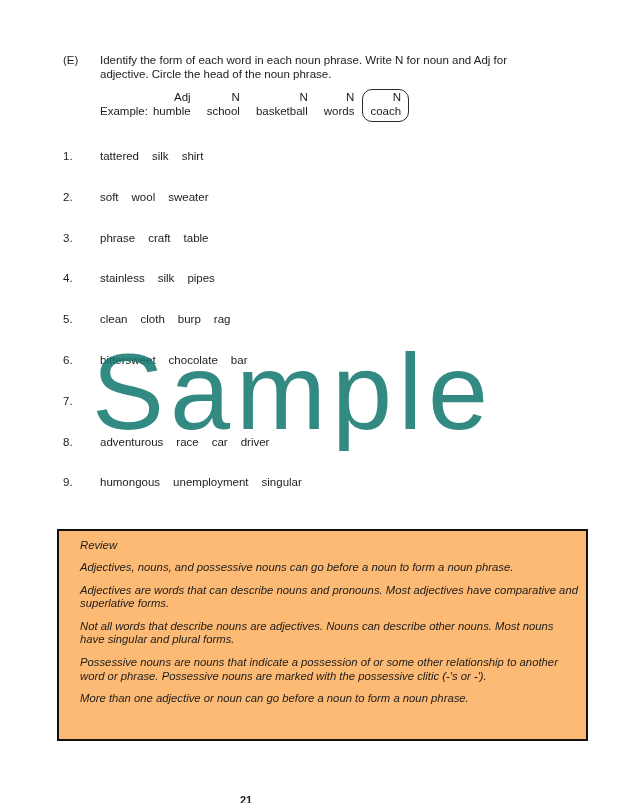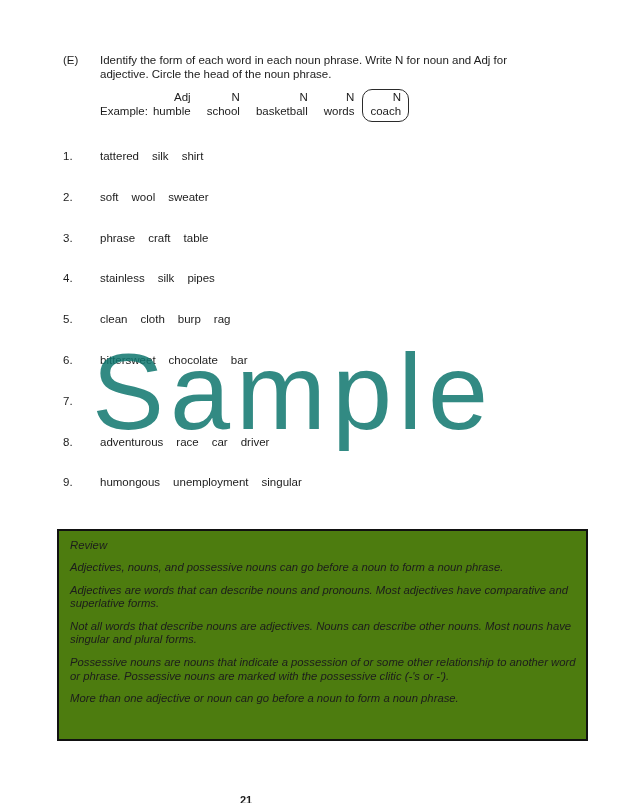--- a/index.html
+++ b/index.html
@@ -61,22 +61,22 @@
     pointer-events: none;
     z-index: 5;
   }
 
   
   .review-box {
     position: absolute; left: 57px; top: 529px;
     width: 531px; height: 212px;
     box-sizing: border-box;
     border: 2px solid #111;
-    background: #4d7c0f;
-    padding: 8px 8px 6px 11px;
+    background: #fdba74;
+    padding: 8px 8px 6px 21px;
     font-size: 11.3px; line-height: 13.8px;
   }
   .review-title { font-style: italic; margin: 0 0 2px 0; }
   .review-para { margin: 8.5px 0 0 0; font-style: italic; }
 
   
   .page-number {
     position: absolute; left: 0; top: 749px; width: 492px;
     text-align: center;
     font-size: 11px; font-weight: bold; margin-top: 45px;

